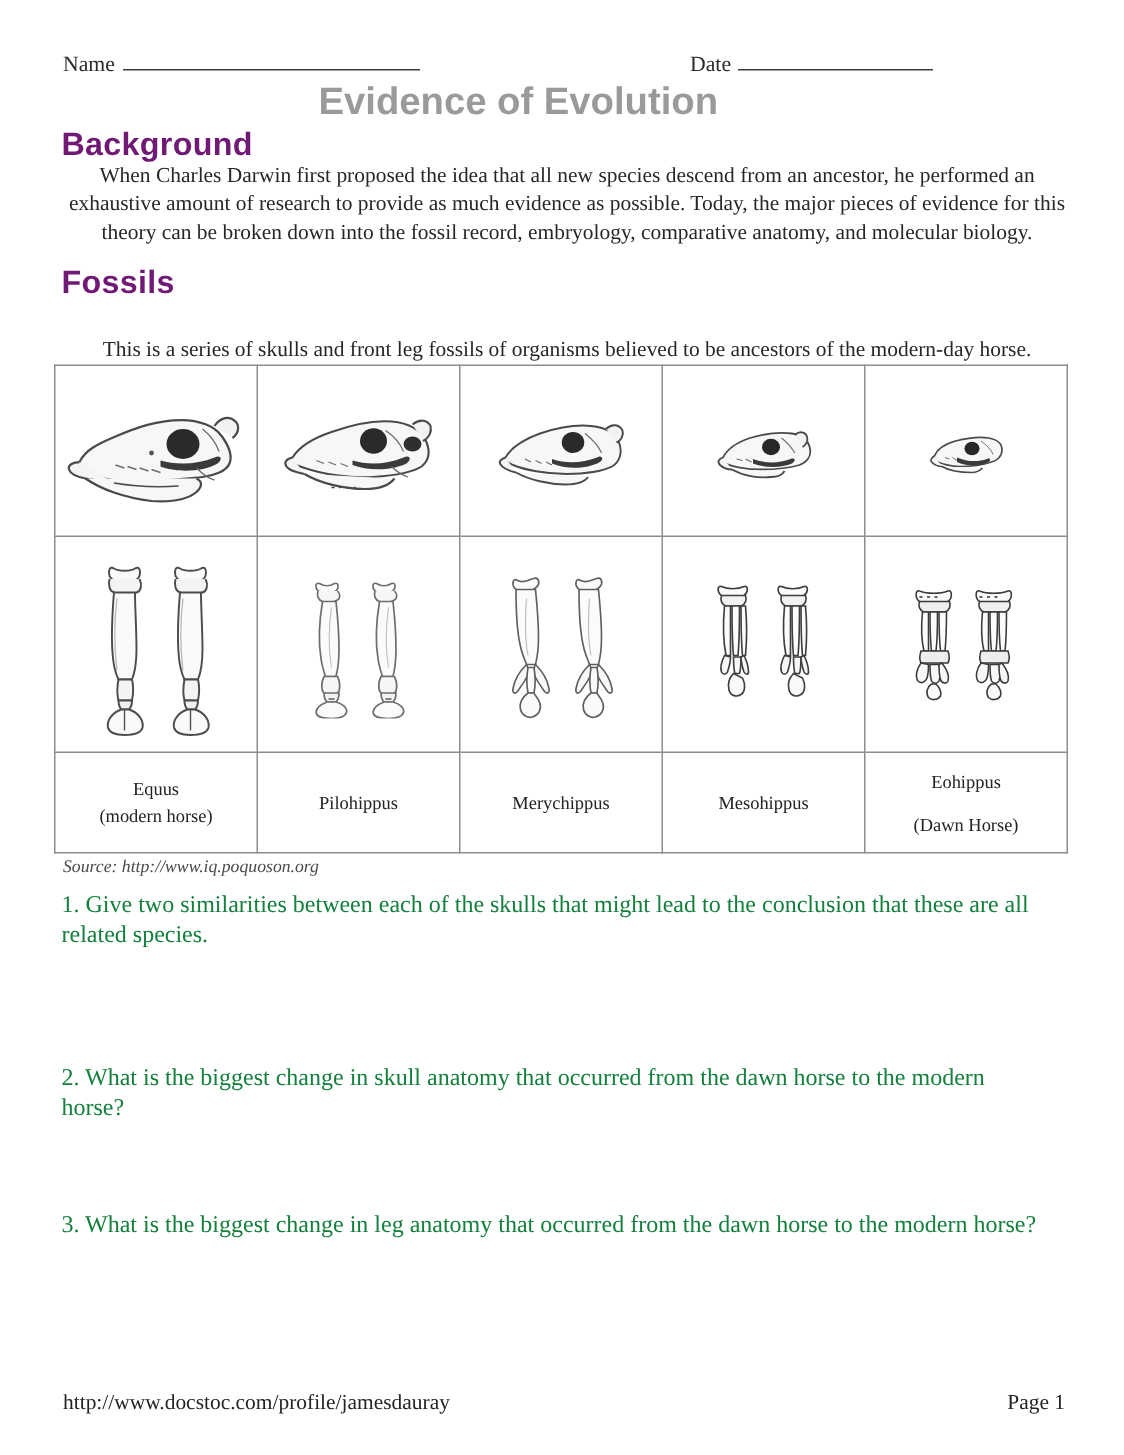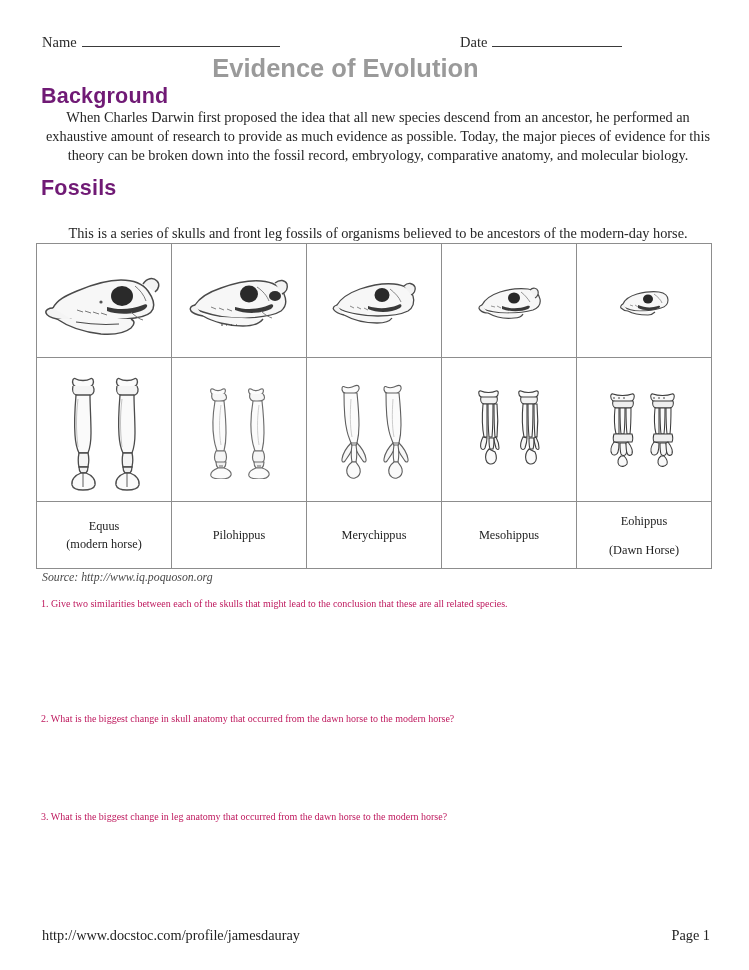--- a/index.html
+++ b/index.html
@@ -135,23 +135,23 @@
     font-size: 11.8px;
     font-style: italic;
     color: #4a4a4a;
   }
 
   
   .question {
     position: absolute;
     left: 41px;
     width: 660px;
-    font-size: 10px;
+    font-size: 16px;
     line-height: 19.5px;
-    color: #be185d;
+    color: #15803d;
   }
   #question-1 { top: 594px; }
   #question-2 { top: 709px; }
   #question-3 { top: 807px; }
 
   
   .footer {
     position: absolute;
     left: 42px;
     top: 927px;

